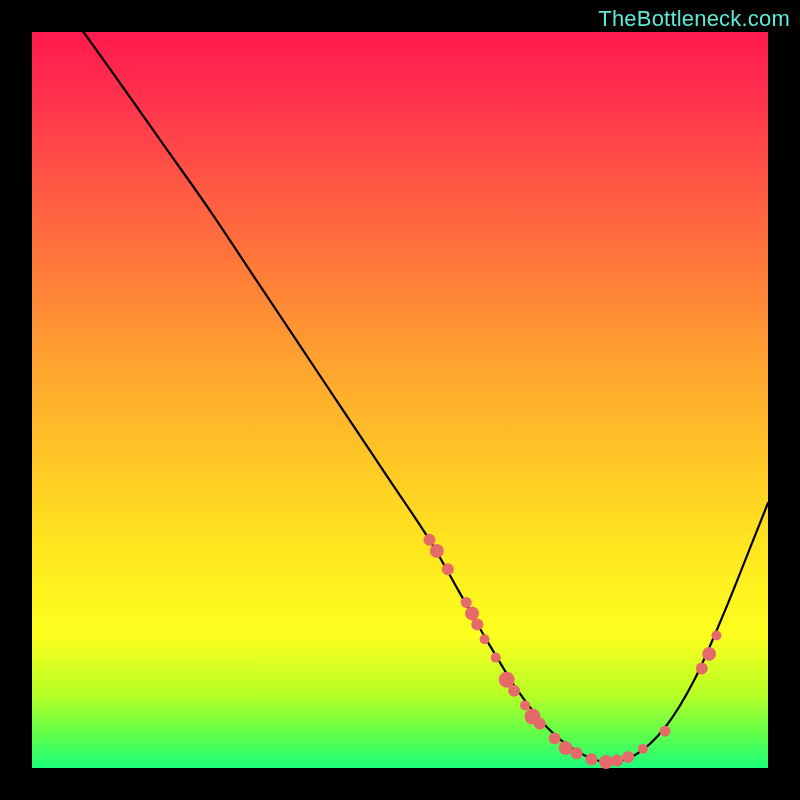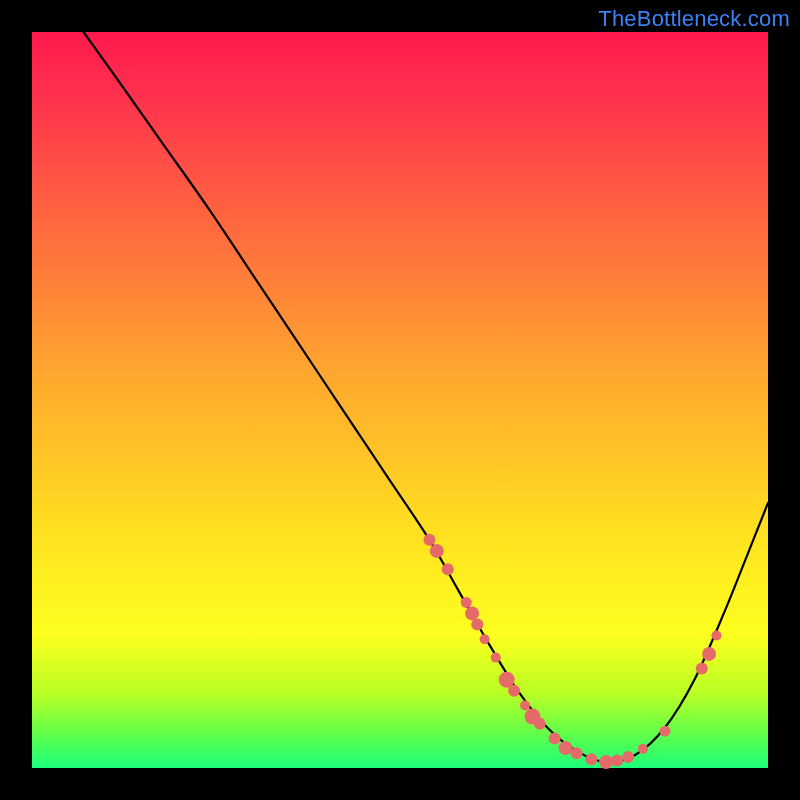--- a/index.html
+++ b/index.html
@@ -27,21 +27,21 @@
       #ffe61f 70%,
       #fdff1f 82%,
       #b7ff25 90%,
       #57ff4f 96%,
       #1cff7c 100%);
   }
   .watermark {
     position: absolute;
     top: 6px;
     right: 10px;
-    color: #3b82f6;
+    color: #5eead4;
     font-size: 22px;
     font-weight: 500;
     letter-spacing: 0.2px;
     font-family: Arial, Helvetica, sans-serif;
   }
   svg {
     position: absolute;
     left: 0;
     top: 0;
     width: 736px;

